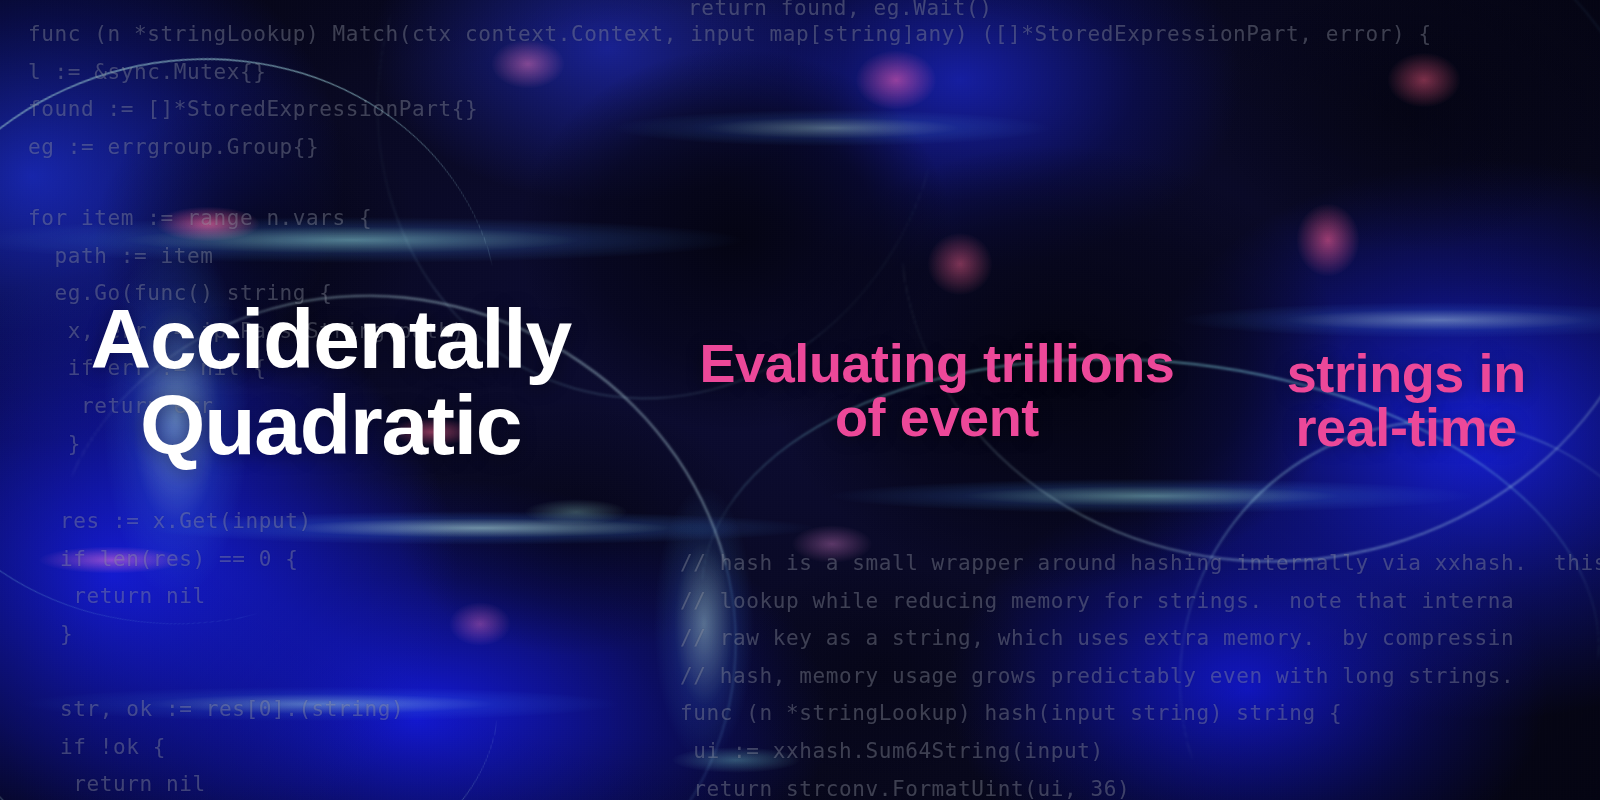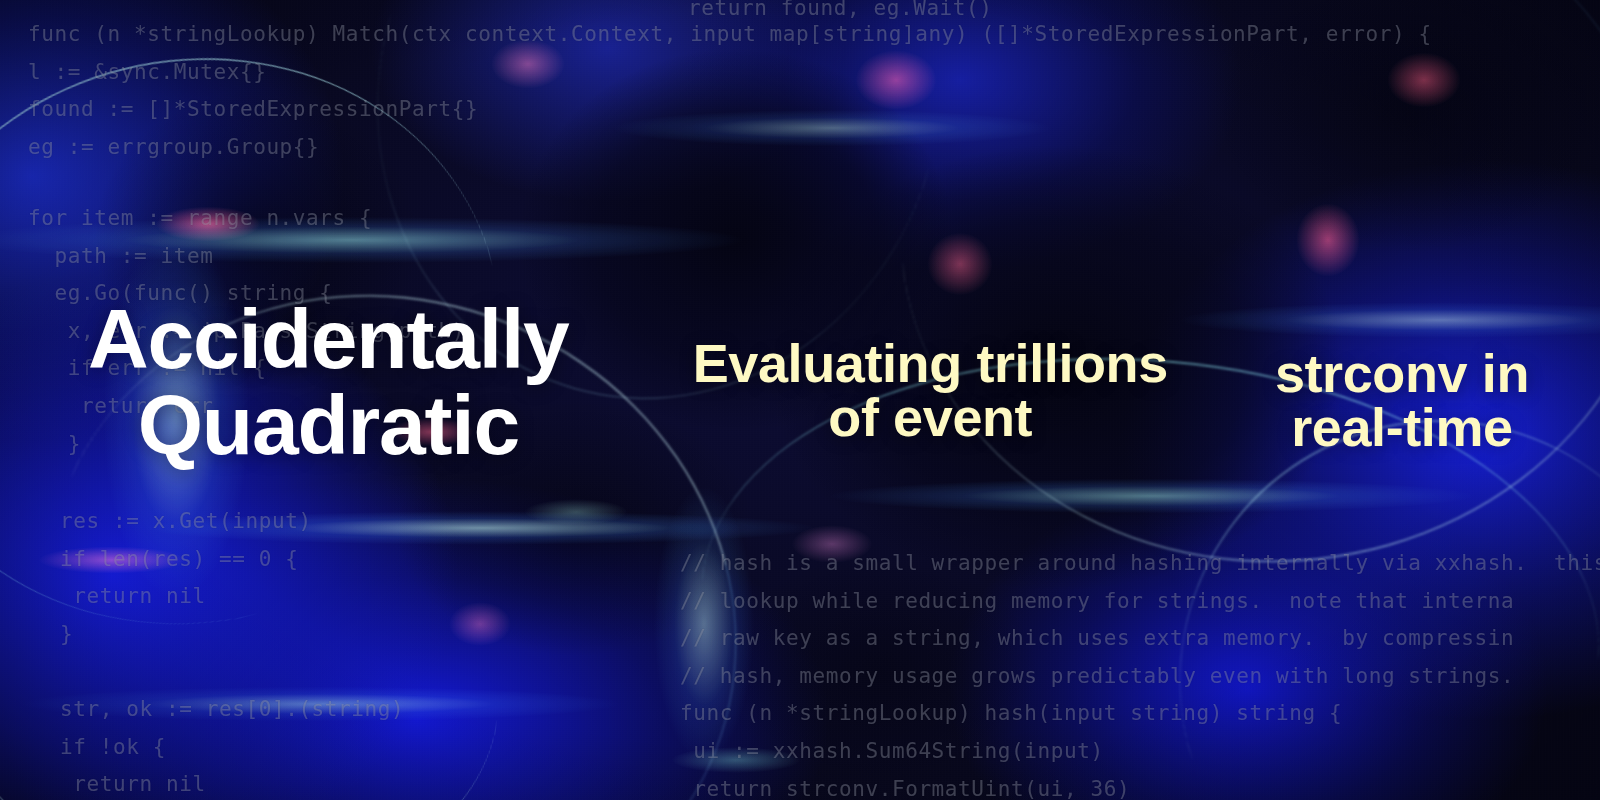--- a/index.html
+++ b/index.html
@@ -138,21 +138,21 @@
   #headline{
     color:#ffffff;
     font-size:84px;
     font-weight:bold;
     letter-spacing:-1.2px;
     line-height:1.02;
     margin:0 0 34px 0;
     text-shadow:0 2px 18px rgba(0,0,10,.38);
   }
   .subline{
-    color:#fef9c3;
+    color:#ec4899;
     font-size:54px;
     font-weight:bold;
     letter-spacing:-.4px;
     line-height:1.0;
     margin:16px;
     text-shadow:0 2px 16px rgba(0,0,10,.35);
   }
   #subhead-line-1{margin-bottom:37px;}
 </style>
 </head>
@@ -204,16 +204,16 @@
 // lookup while reducing memory for strings.  note that interna
 // raw key as a string, which uses extra memory.  by compressin
 // hash, memory usage grows predictably even with long strings.
 func (n *stringLookup) hash(input string) string {
  ui := xxhash.Sum64String(input)
  return strconv.FormatUint(ui, 36)</div>
 
   <div id="title-block">
     <h1 id="headline">Accidentally Quadratic</h1>
     <p id="subhead-line-1" class="subline">Evaluating trillions of event</p>
-    <p id="subhead-line-2" class="subline">strconv in real-time</p>
+    <p id="subhead-line-2" class="subline">strings in real-time</p>
   </div>
 
 </div>
 
 </body></html>

